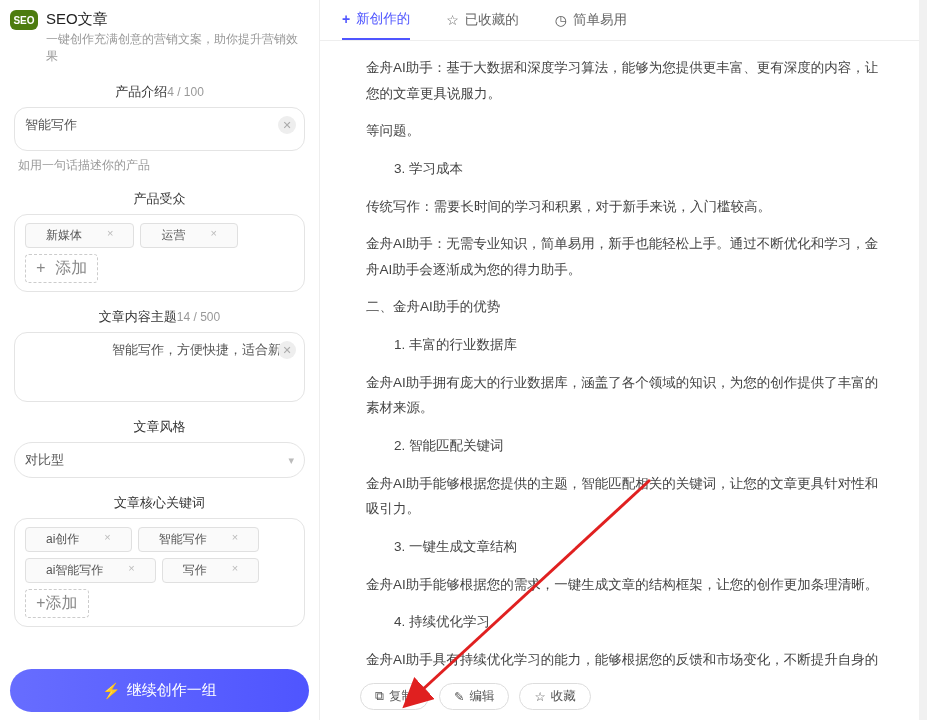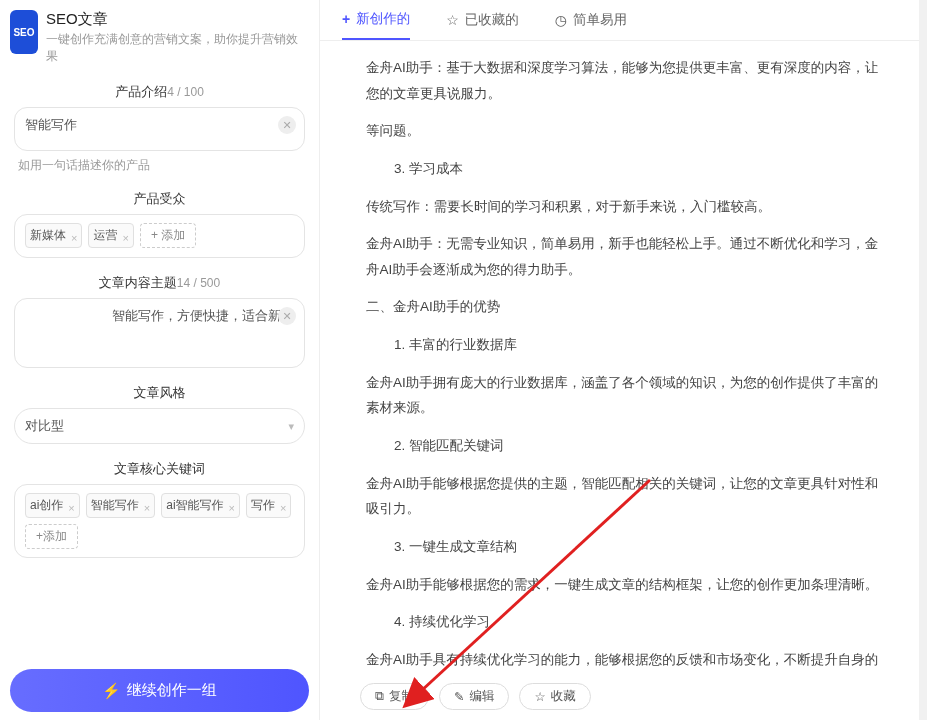--- a/index.html
+++ b/index.html
@@ -23,22 +23,22 @@
     overflow-y: auto;
     padding-bottom: 70px;
     position: relative;
   }
   .hdr {
     display: flex;
     align-items: flex-start;
     padding: 10px 14px 8px 10px;
   }
   .hdr-icon {
-    width: 28px; height: 44px;
-    background: #1d4ed8;
+    width: 28px; height: 20px;
+    background: #4d7c0f;
     border-radius: 6px;
     color: #fff;
     font-size: 10px;
     font-weight: 600;
     display: flex; align-items: center; justify-content: center;
     margin-right: 8px;
     flex-shrink: 0;
   }
   .hdr-title { font-size: 15px; font-weight: 500; color: #222; }
   .hdr-sub   { font-size: 12px; color: #999; margin-top: 2px; }
@@ -63,35 +63,36 @@
   .input-text { color: #555; font-size: 13px; }
   .clear-btn {
     position: absolute; right: 8px; top: 8px;
     width: 18px; height: 18px; border-radius: 50%;
     background: #eee; color: #aaa;
     display: flex; align-items:center; justify-content:center;
     font-size: 11px; cursor: pointer;
   }
   .tagwrap { display: flex; flex-wrap: wrap; gap: 6px; }
   .tag {
-    display: inline-flex; align-items: flex-end;
-    padding: 3px 4px;
+    display: inline-flex; align-items: flex-start;
+    padding: 3px 20px;
     border: 1px solid #e0e0e0;
     border-radius: 4px;
     background: #fafafa;
-    font-size: 12px; color: #555;
+    font-size: 12px; color: #555; gap: 20px;
   }
   .tag .x { margin-left: 5px; color: #bbb; font-size: 11px; cursor:pointer;}
   .add-tag {
     display: inline-flex; align-items: center;
     padding: 3px 10px;
     border: 1px dashed #ccc;
     border-radius: 4px;
-    font-size: 12px; color: #888;
+    font-size: 16px; color: #888;
     cursor: pointer;
+    font-family: Liberation Mono, monospace;
   }
   .hint-below { font-size: 12px; color: #999; padding: 6px 14px 0; }
   .select-box {
     margin: 0 10px;
     border: 1px solid #e4e4e4;
     border-radius: 18px;
     padding: 8px 10px;
     display:flex; justify-content: space-between; align-items:center;
     font-size: 13px; color:#555;
   }

